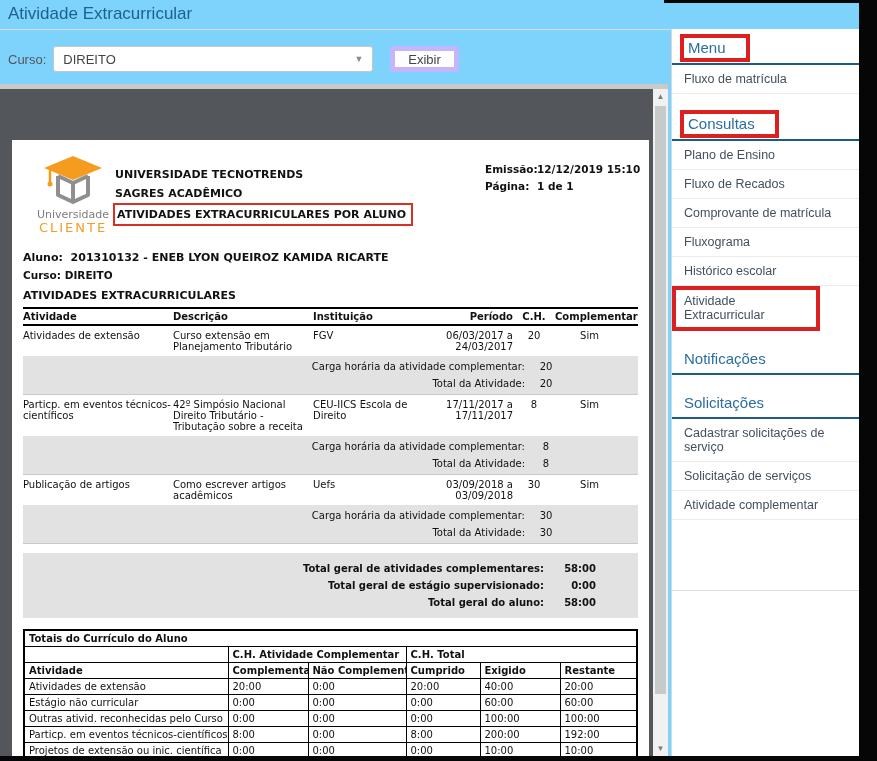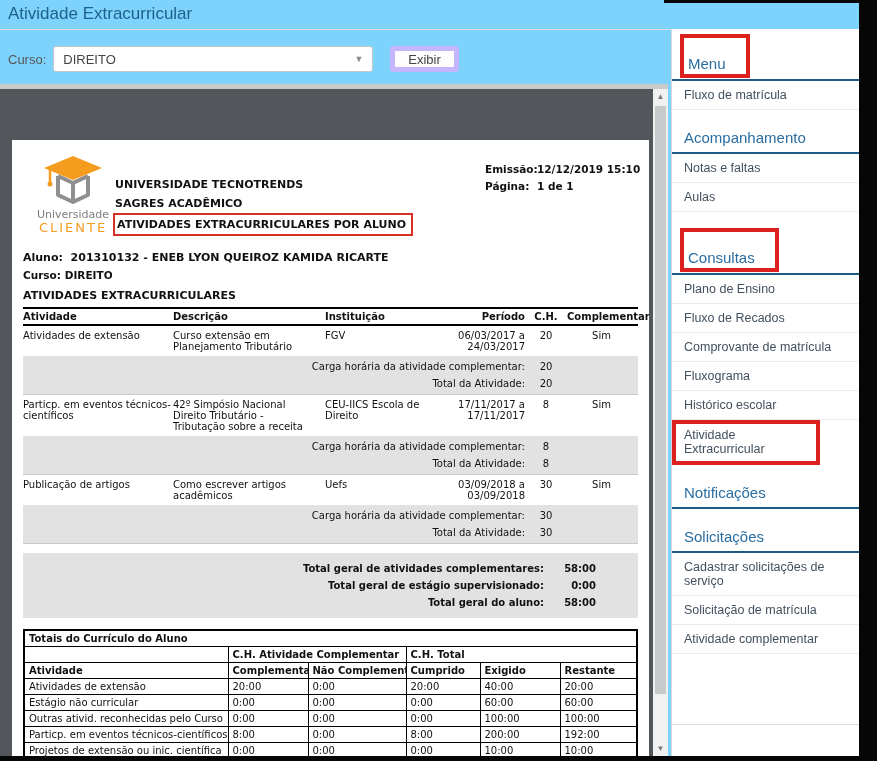--- a/index.html
+++ b/index.html
@@ -32,32 +32,32 @@
   .sb-thumb{position:absolute;left:2px;top:17px;width:11px;height:588px;background:#c6cacb;}
 
   .report-page{position:absolute;left:12px;top:51px;width:637px;height:617px;background:#fff;overflow:hidden;
                font-family:"DejaVu Sans",sans-serif;font-size:10px;color:#111;padding:13px 11px 0 11px;box-sizing:border-box;}
 
   
   .rep-head{position:relative;height:88px;}
   .logo{position:absolute;left:10px;top:2px;width:80px;text-align:center;}
   .logo-cap1{font-size:11px;color:#7d7d7d;margin-top:1px;}
   .logo-cap2{font-size:13px;color:#f59c1f;letter-spacing:2px;margin-top:-1px;}
-  .org{position:absolute;left:92px;top:22px;font-weight:bold;font-size:11px;line-height:19px;white-space:nowrap;}
+  .org{position:absolute;left:92px;top:12px;font-weight:bold;font-size:11px;line-height:19px;white-space:nowrap;}
   .red-annot-title{display:inline-block;border:2px solid #d93025;padding:0 5px 0 2px;margin-left:-2px;}
   .emission{position:absolute;left:462px;top:8px;font-size:10.5px;line-height:17px;font-weight:bold;white-space:nowrap;}
   .emission .lab{display:inline-block;width:52px;}
 
   .aluno-line{margin-top:10px;font-weight:bold;font-size:11px;}
   .curso-line{margin-top:5px;font-weight:bold;font-size:10.5px;}
   .sec-title{margin-top:8px;font-weight:bold;font-size:11px;}
 
   
   .atv-head{display:flex;margin-top:5px;border-top:2px solid #000;border-bottom:2px solid #000;padding:2px 0;font-weight:bold;}
-  .c1{width:150px;} .c2{width:152px;} .c3{width:110px;} .c4{width:90px;text-align:right;}
+  .c1{width:150px;} .c2{width:140px;} .c3{width:110px;} .c4{width:90px;text-align:right;}
   .c5{width:42px;text-align:center;} .c6{width:69px;text-align:center;}
   .atv-row{display:flex;padding:4px 0 2px;}
   .atv-row .c2{padding-right:10px;box-sizing:border-box;}
   .atv-sub{background:#e2e2e2;border-bottom:1px solid #c9c9c9;padding:2px 0;margin-top:2px;}
   .sub-line{display:flex;padding:3px 0;}
   .sub-label{width:502px;text-align:right;}
   
   .grand{background:#e2e2e2;margin-top:9px;padding:7px 16px;}
   .gt-line{display:flex;padding:3px 0;font-weight:bold;}
   .gt-label{flex:1;text-align:right;}
@@ -69,21 +69,21 @@
   table.tot td{border:1px solid #000;padding:1px 4px;font-size:10px;line-height:13px;text-align:left;overflow:hidden;white-space:nowrap;}
   table.tot td.l{text-align:left;}
   table.tot td.b{font-weight:bold;}
 
   
   .sidebar{position:absolute;left:671px;top:29px;width:188px;height:727px;background:#fff;border-left:1px solid #d8d8d8;box-sizing:border-box;}
   .sb-section{margin-top:13px;}
   .sb-section:first-child{margin-top:2px;}
   .sb-head{border-bottom:2px solid #1d5a86;padding:6px 0 5px 12px;}
   .sb-title-text{font-size:15px;color:#2a6da0;}
-  .red-box{display:inline-block;border:4px solid #dc1f1f;padding:17px 20px 2px 4px;margin:-3px 0 -4px -4px;}
+  .red-box{display:inline-block;border:4px solid #dc1f1f;padding:1px 20px 2px 4px;margin:-3px 0 -4px -4px;}
   .sb-item{font-size:12.5px;color:#42505e;padding:7px 8px 7px 12px;border-bottom:1px solid #ebebeb;}
   .red-box-item{border:4px solid #dc1f1f;width:148px;box-sizing:border-box;padding:4px 4px 5px 8px;margin-left:0px;border-bottom:4px solid #dc1f1f;}
   .sb-divider{margin-top:70px;border-top:1px solid #dedede;}
 </style>
 </head>
 <body>
 
 <div id="app">
 
   <div class="page-title">Atividade Extracurricular</div>
@@ -319,29 +319,20 @@
     <div id="sb-sections">
   <div class="sb-section">
     <div class="sb-head">
       <span class="sb-title-text red-box">Menu</span>
     </div>
     <div class="sb-items">
             <div class="sb-item">Fluxo de matrícula</div>
           </div>
   </div>
 
-  <div class="sb-section">
-    <div class="sb-head">
-      <span class="sb-title-text">Acompanhamento</span>
-    </div>
-    <div class="sb-items">
-            <div class="sb-item">Notas e faltas</div>
-            <div class="sb-item">Aulas</div>
-          </div>
-  </div>
 
   <div class="sb-section">
     <div class="sb-head">
       <span class="sb-title-text red-box">Consultas</span>
     </div>
     <div class="sb-items">
             <div class="sb-item">Plano de Ensino</div>
             <div class="sb-item">Fluxo de Recados</div>
             <div class="sb-item">Comprovante de matrícula</div>
             <div class="sb-item">Fluxograma</div>
@@ -356,21 +347,21 @@
     </div>
     <div class="sb-items"></div>
   </div>
 
   <div class="sb-section">
     <div class="sb-head">
       <span class="sb-title-text">Solicitações</span>
     </div>
     <div class="sb-items">
             <div class="sb-item">Cadastrar solicitações de serviço</div>
-            <div class="sb-item">Solicitação de matrícula</div>
+            <div class="sb-item">Solicitação de serviços</div>
             <div class="sb-item">Atividade complementar</div>
           </div>
   </div>
 </div>
     <div class="sb-divider"></div>
   </div>
 
   <div class="black-topright"></div>
   <div class="black-col"></div>
   <div class="black-bottom"></div>

